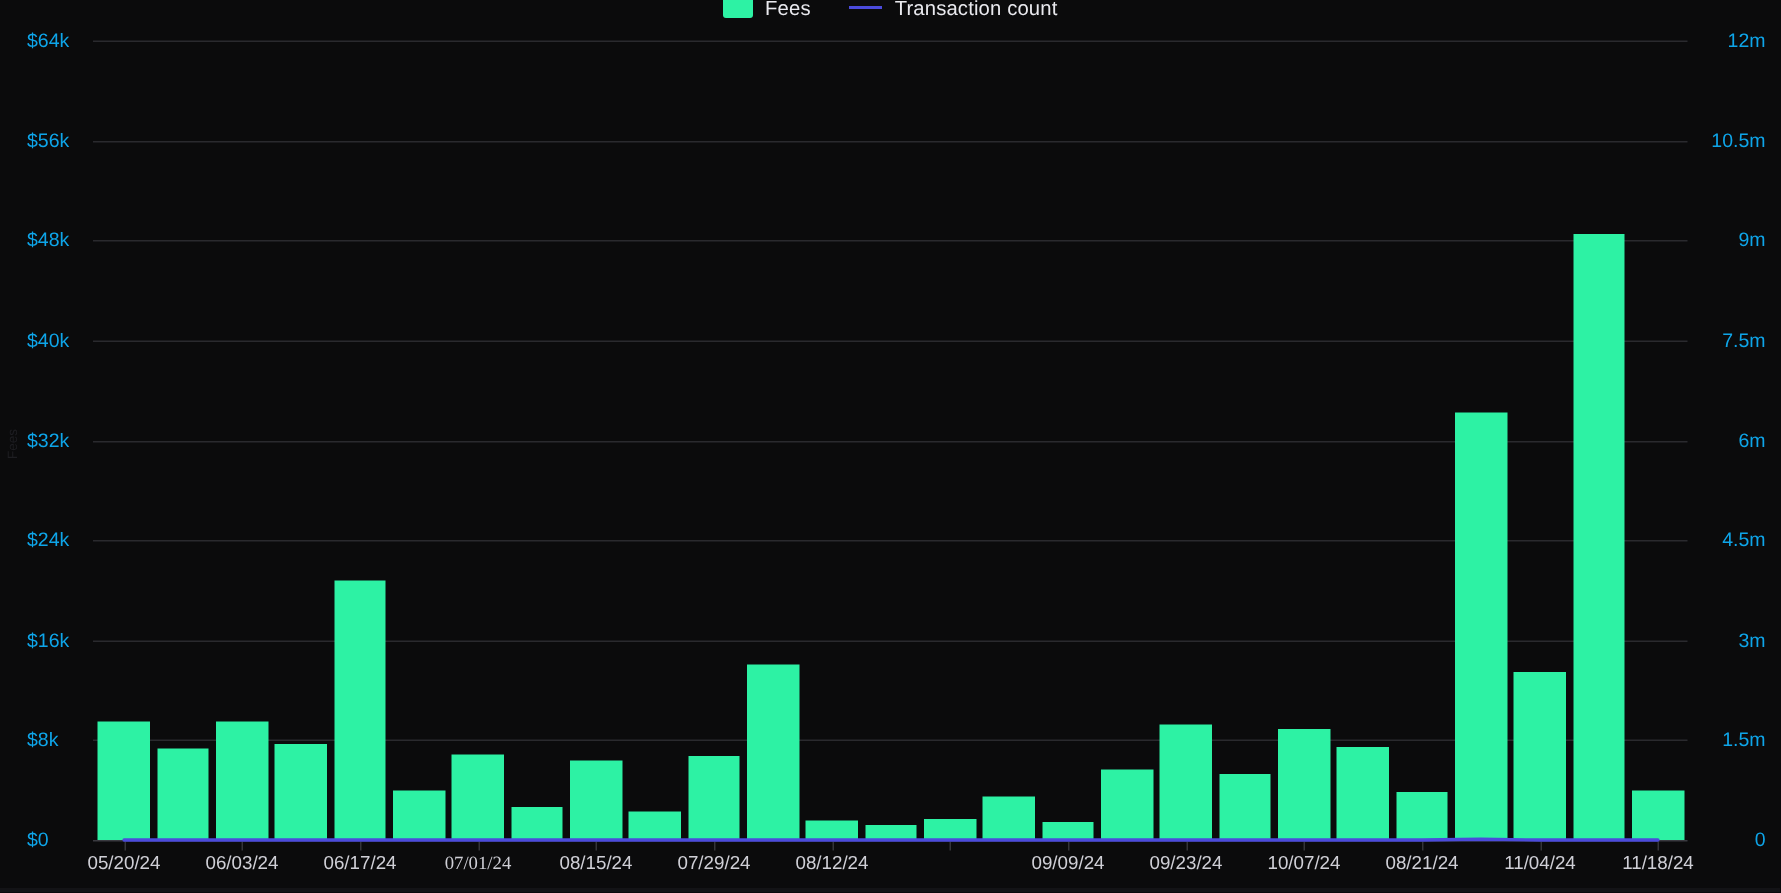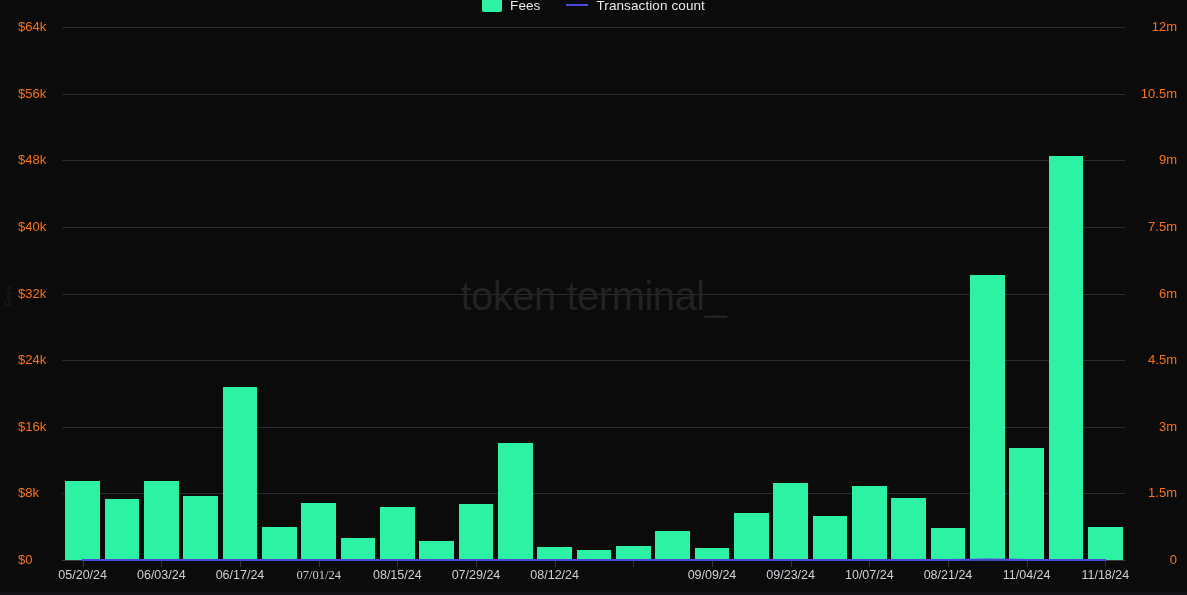--- a/index.html
+++ b/index.html
@@ -44,21 +44,21 @@
   }
   .legend-label {
     color: #e9e9ee;
     font-size: 13.5px;
     letter-spacing: .1px;
     white-space: nowrap;
   }
   
   .y-label {
     position: absolute;
-    color: #f97316;
+    color: #0ea5e9;
     font-size: 13px;
     white-space: nowrap;
     line-height: 1;
   }
   .y-left  { left: 18px; text-align: left; }
   .y-right { right: 10px; text-align: right; }
   .gridline {
     position: absolute;
     left: 62px;
     right: 62px;
@@ -180,21 +180,20 @@
       <div class="y-label y-right" style="top: 486.375px;">1.5m</div>
       <div class="y-label y-right" style="top: 419.75px;">3m</div>
       <div class="y-label y-right" style="top: 353.125px;">4.5m</div>
       <div class="y-label y-right" style="top: 286.5px;">6m</div>
       <div class="y-label y-right" style="top: 219.875px;">7.5m</div>
       <div class="y-label y-right" style="top: 153.25px;">9m</div>
       <div class="y-label y-right" style="top: 86.625px;">10.5m</div>
       <div class="y-label y-right" style="top: 20px;">12m</div>
     </div>
 
-  <div id="watermark">token terminal_</div>
   <div id="axis-title-left">Fees</div>
 
   <div id="plot">
       <div class="bar" title="05/20/24" style="left: 65.36px; width: 34.6133px; top: 480.883px; height: 79.1172px; background: rgb(45, 242, 164);"></div>
       <div class="bar" title="05/27/24" style="left: 104.693px; width: 34.6133px; top: 499.205px; height: 60.7953px; background: rgb(45, 242, 164);"></div>
       <div class="bar" title="06/03/24" style="left: 144.027px; width: 34.6133px; top: 480.883px; height: 79.1172px; background: rgb(45, 242, 164);"></div>
       <div class="bar" title="06/10/24" style="left: 183.36px; width: 34.6133px; top: 495.873px; height: 64.1266px; background: rgb(45, 242, 164);"></div>
       <div class="bar" title="06/17/24" style="left: 222.693px; width: 34.6133px; top: 386.775px; height: 173.225px; background: rgb(45, 242, 164);"></div>
       <div class="bar" title="06/24/24" style="left: 262.027px; width: 34.6133px; top: 526.688px; height: 33.3125px; background: rgb(45, 242, 164);"></div>
       <div class="bar" title="07/01/24" style="left: 301.36px; width: 34.6133px; top: 502.536px; height: 57.4641px; background: rgb(45, 242, 164);"></div>

